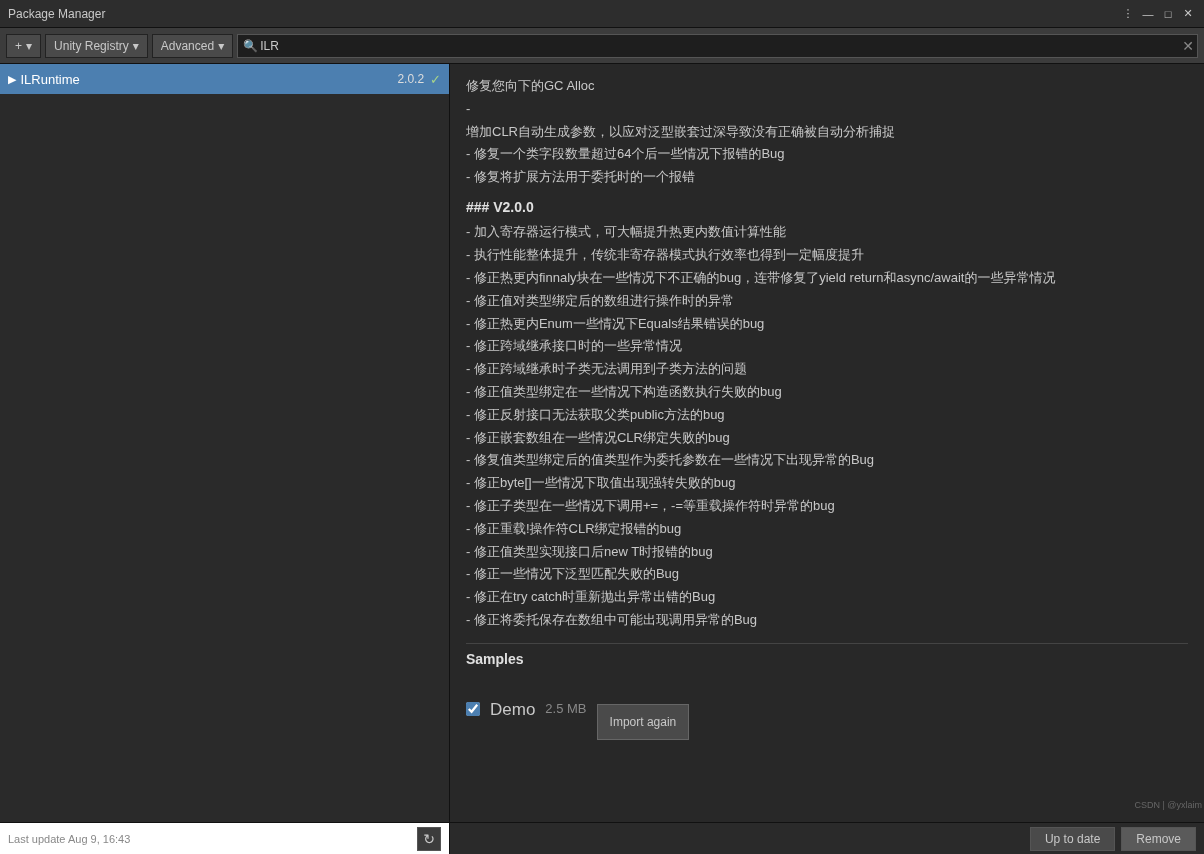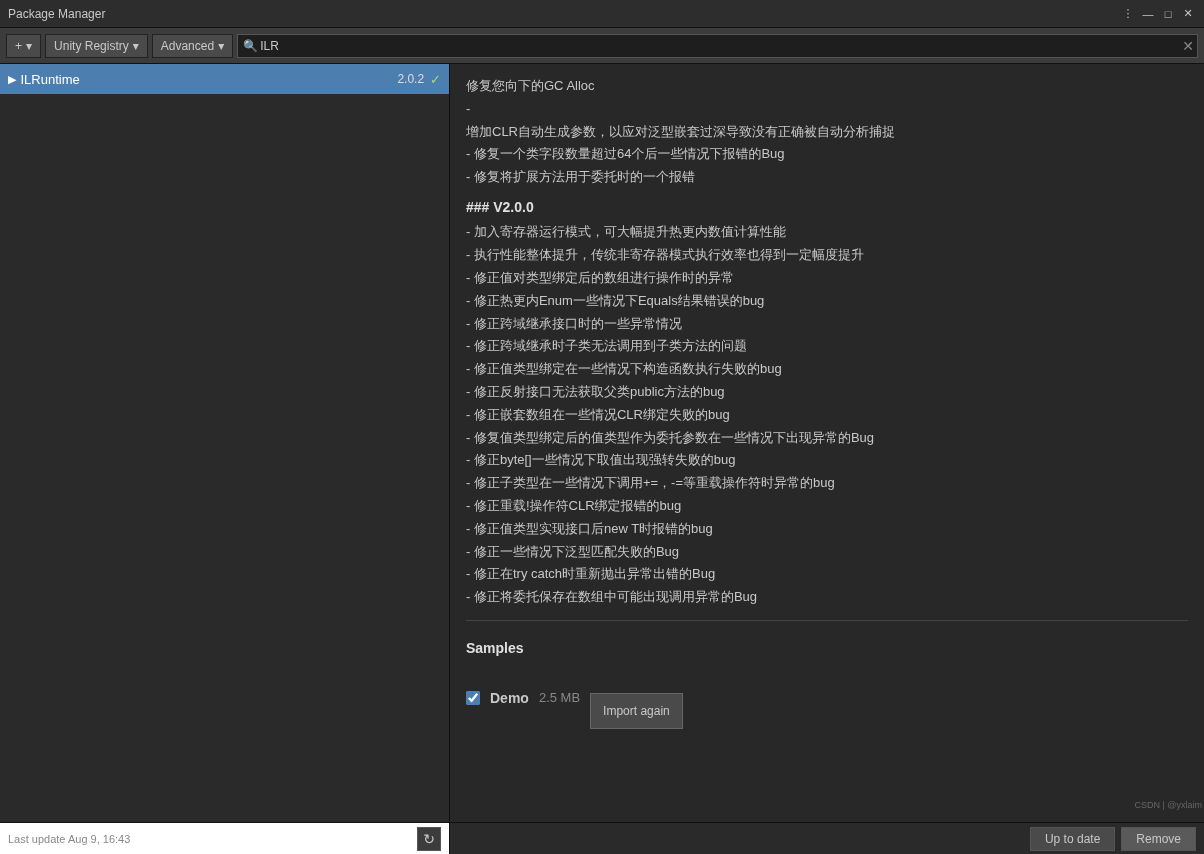--- a/index.html
+++ b/index.html
@@ -220,44 +220,43 @@
       font-weight: bold;
       color: #e0e0e0;
       margin-bottom: 4px;
     }
     .changelog-item {
       display: block;
       margin-bottom: 2px;
     }
     .samples-section {
       margin-top: 12px;
-      padding-top: 16px;
+      padding-top: 4px;
       border-top: 1px solid #444;
     }
     .samples-title {
       font-size: 14px;
       font-weight: bold;
       color: #e0e0e0;
       margin-bottom: 8px;
     }
     .sample-row {
       display: flex;
       align-items: center;
       gap: 10px;
     }
     .sample-checkbox {
       width: 14px;
       height: 14px;
       accent-color: #4c7fb0;
       cursor: pointer;
     }
     .sample-name {
-      font-size: 14px;
-      color: #c8c8c8;
-      font-weight: bold;
+      font-size: 17px;
+      color: #c8c8c8;
     }
     .sample-size {
       font-size: 13px;
       color: #888;
     }
     .import-btn {
       background: #4a4a4a;
       border: 1px solid #666;
       color: #c8c8c8;
       padding: 3px 12px;
@@ -363,20 +362,21 @@
         <span class="changelog-item">-</span>
         <span class="changelog-item">增加CLR自动生成参数，以应对泛型嵌套过深导致没有正确被自动分析捕捉</span>
         <span class="changelog-item">- 修复一个类字段数量超过64个后一些情况下报错的Bug</span>
         <span class="changelog-item">- 修复将扩展方法用于委托时的一个报错</span>
       </div>
 
       <div class="changelog-section">
         <div class="changelog-heading">### V2.0.0</div>
         <span class="changelog-item">- 加入寄存器运行模式，可大幅提升热更内数值计算性能</span>
         <span class="changelog-item">- 执行性能整体提升，传统非寄存器模式执行效率也得到一定幅度提升</span>
+        <span class="changelog-item">- 修正热更内finnaly块在一些情况下不正确的bug，连带修复了yield return和async/await的一些异常情况</span>
         <span class="changelog-item">- 修正值对类型绑定后的数组进行操作时的异常</span>
         <span class="changelog-item">- 修正热更内Enum一些情况下Equals结果错误的bug</span>
         <span class="changelog-item">- 修正跨域继承接口时的一些异常情况</span>
         <span class="changelog-item">- 修正跨域继承时子类无法调用到子类方法的问题</span>
         <span class="changelog-item">- 修正值类型绑定在一些情况下构造函数执行失败的bug</span>
         <span class="changelog-item">- 修正反射接口无法获取父类public方法的bug</span>
         <span class="changelog-item">- 修正嵌套数组在一些情况CLR绑定失败的bug</span>
         <span class="changelog-item">- 修复值类型绑定后的值类型作为委托参数在一些情况下出现异常的Bug</span>
         <span class="changelog-item">- 修正byte[]一些情况下取值出现强转失败的bug</span>
         <span class="changelog-item">- 修正子类型在一些情况下调用+=，-=等重载操作符时异常的bug</span>

